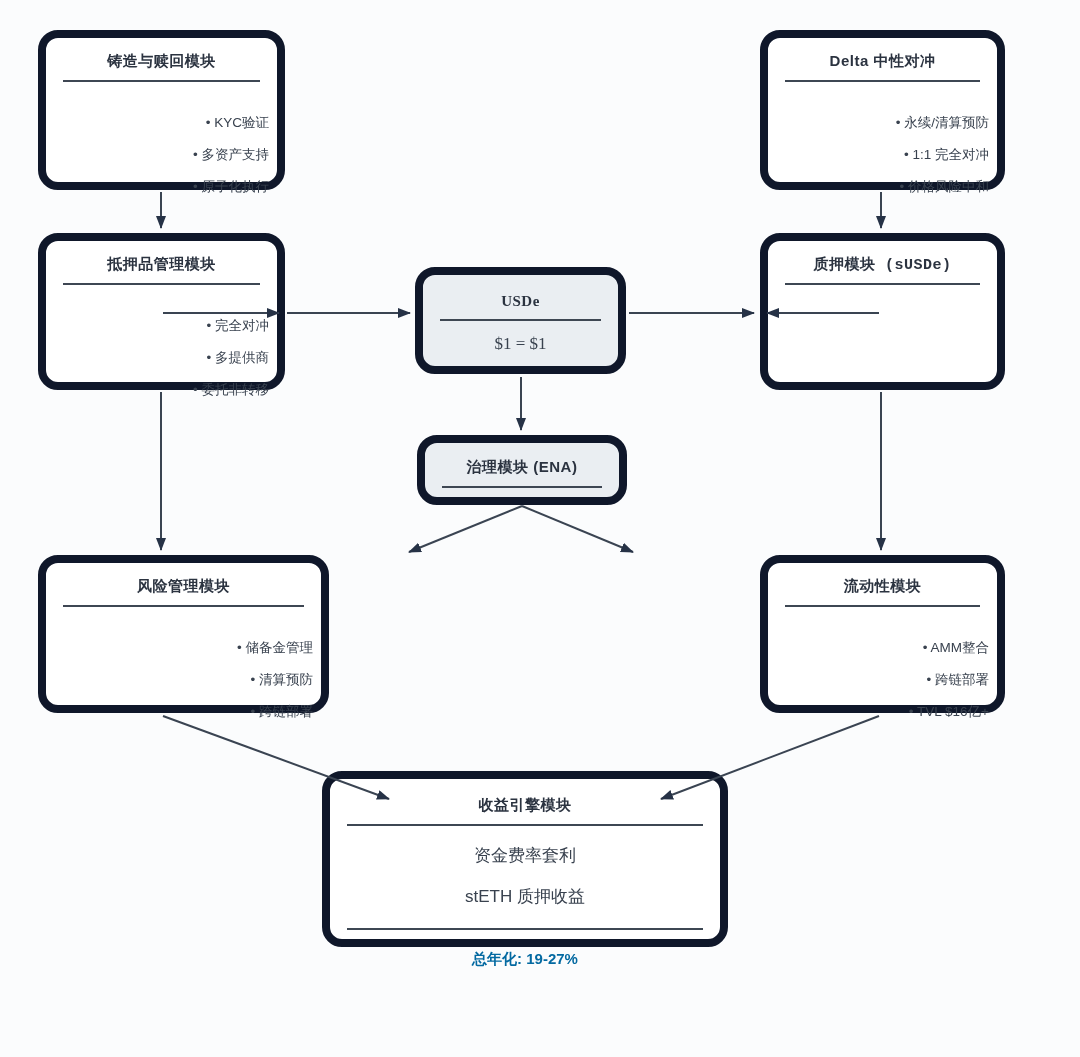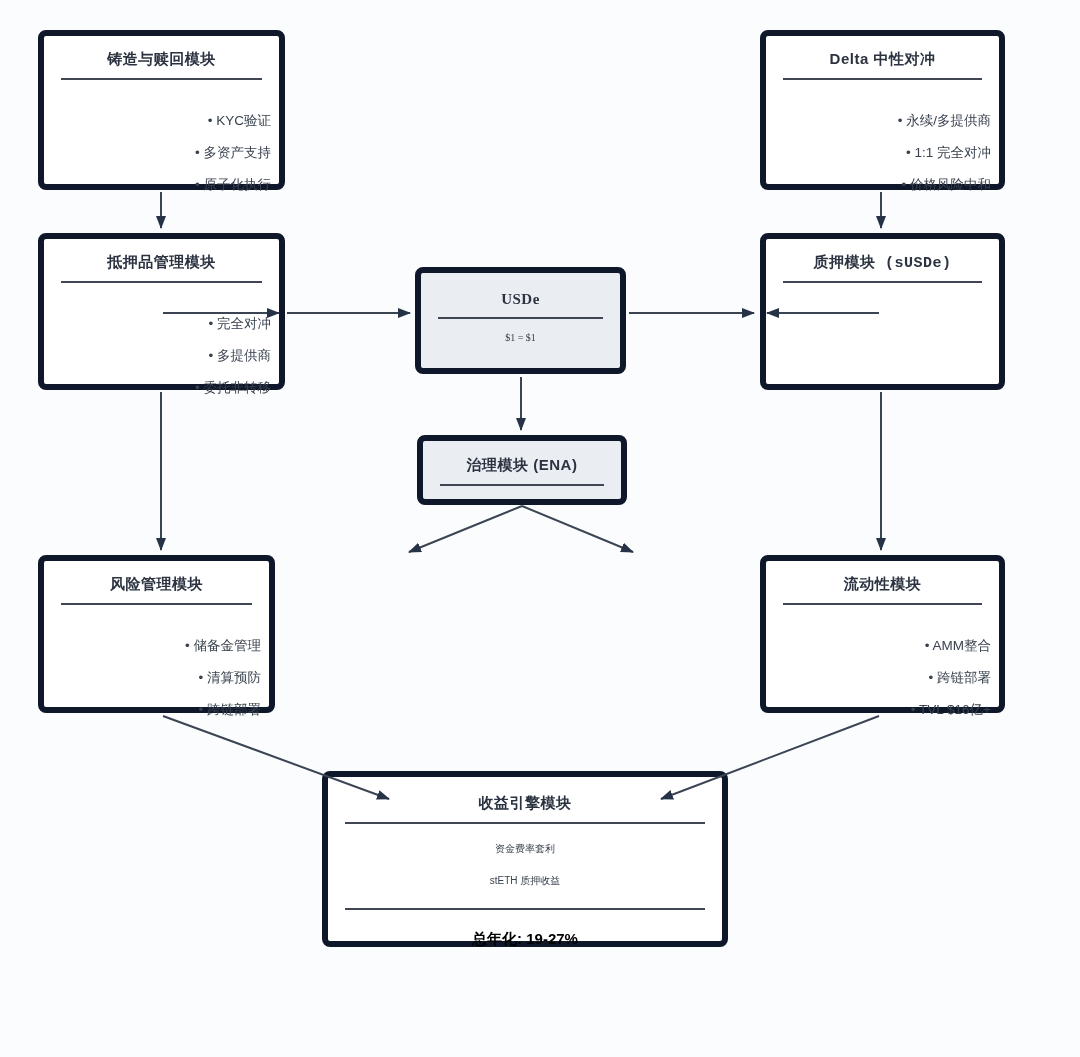--- a/index.html
+++ b/index.html
@@ -10,57 +10,57 @@
     font-family:"Liberation Sans","DejaVu Sans",sans-serif;
     color:#2e3744;
     overflow:hidden;
   }
   .connectors{
     position:absolute;top:0;left:0;z-index:5;pointer-events:none;
   }
   .node{
     position:absolute;box-sizing:border-box;z-index:1;
     background:#ffffff;
-    border:6px solid #0f172a;
-    border-radius:8px;
+    border:8px solid #0f172a;
+    border-radius:20px;
   }
   .node.accent{background:#eaeef2;}
   .node-title{
     font-weight:bold;text-align:center;
     font-size:15px;letter-spacing:0.5px;
     margin:14px 10px 0;
     color:#2b3340;
     white-space:nowrap;
   }
   .rule{border:0;border-top:2px solid #3e4753;margin:9px 17px 0;}
   ul.items{
     list-style:none;margin:32px 0 0;padding:0 8px 0 16px;
     font-size:13.5px;color:#39424f;text-align:right;
   }
   ul.items li{margin-bottom:14px;white-space:nowrap;}
   ul.items li::before{content:"• ";}
   .center-line{
-    text-align:center;font-size:10px;color:#39424f;margin-top:18px;
+    text-align:center;font-size:17px;color:#39424f;margin-top:18px;
     white-space:nowrap;
   }
   .total-line{
-    text-align:center;font-size:15px;font-weight:bold;color:#000000;
+    text-align:center;font-size:15px;font-weight:bold;color:#0369a1;
     margin-top:20px;white-space:nowrap;
   }
   
   #node-mint       {left:38px;  top:30px;  width:247px; height:160px;}
   #node-delta      {left:760px; top:30px;  width:245px; height:160px;}
   #node-collateral {left:38px;  top:233px; width:247px; height:157px;}
   #node-staking    {left:760px; top:233px; width:245px; height:157px;font-family:Liberation Mono, monospace;}
   #node-usde       {left:415px; top:267px; width:211px; height:107px;font-family:Liberation Serif, serif;}
   #node-usde .node-title{margin-top:18px;}
   #node-usde .center-line{margin-top:13px;}
   #node-governance {left:417px; top:435px; width:210px; height:70px;}
   #node-governance .node-title{margin-top:15px;}
-  #node-risk       {left:38px;  top:555px; width:237px; height:158px;}
+  #node-risk       {left:38px;  top:555px; width:291px; height:158px;}
   #node-liquidity  {left:760px; top:555px; width:245px; height:158px;}
   #node-yield      {left:322px; top:771px; width:406px; height:176px;}
   #node-yield .node-title{margin-top:17px;}
 </style>
 </head>
 <body>
 
 <div class="canvas">
 
   <div class="node" id="node-mint">
@@ -70,21 +70,21 @@
       <li>KYC验证</li>
       <li>多资产支持</li>
       <li>原子化执行</li>
     </ul>
   </div>
 
   <div class="node" id="node-delta">
     <div class="node-title">Delta 中性对冲</div>
     <hr class="rule">
     <ul class="items">
-      <li>永续/多提供商</li>
+      <li>永续/清算预防</li>
       <li>1:1 完全对冲</li>
       <li>价格风险中和</li>
     </ul>
   </div>
 
   <div class="node" id="node-collateral">
     <div class="node-title">抵押品管理模块</div>
     <hr class="rule">
     <ul class="items">
       <li>完全对冲</li>

